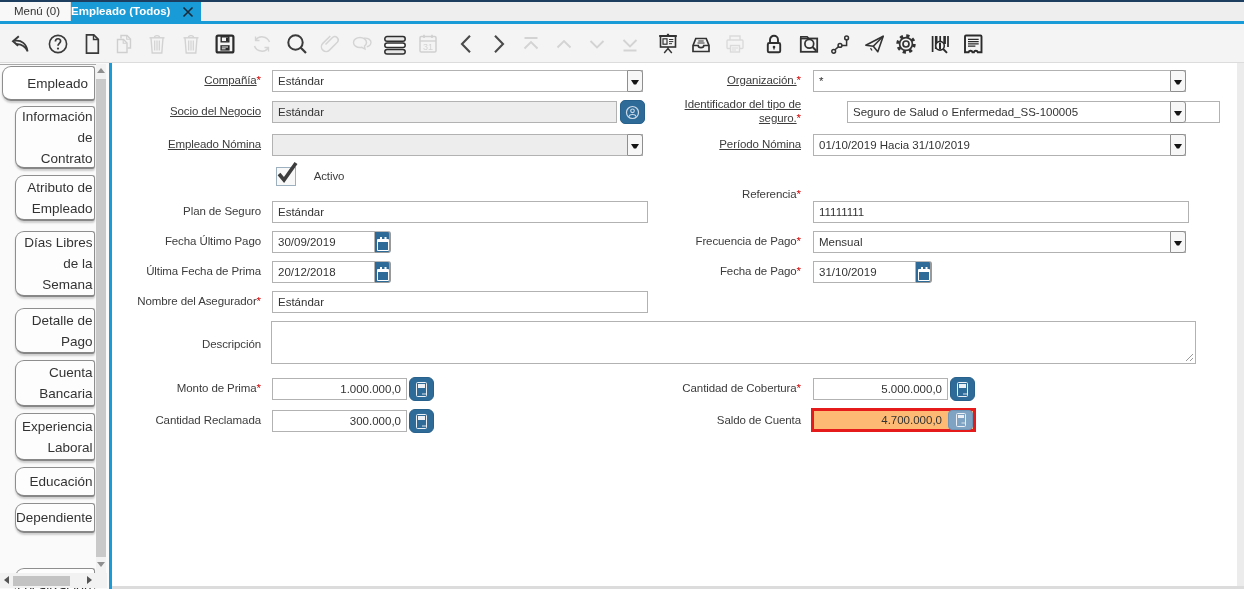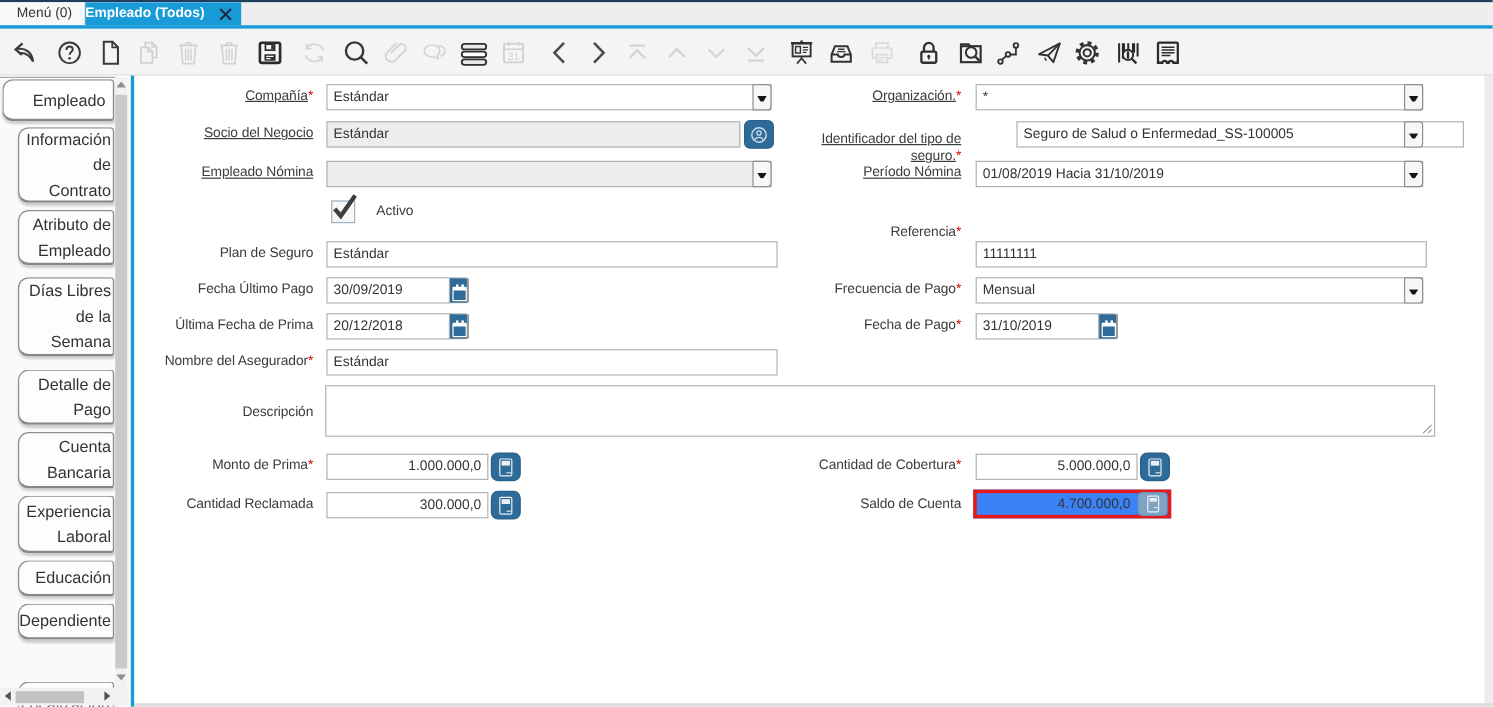--- a/index.html
+++ b/index.html
@@ -269,29 +269,29 @@
 
   <div class="lbl" style="left:120px;top:105px;width:141px;"><u>Socio del Negocio</u></div>
   <div class="fld ro" style="left:272px;top:101px;width:345px;">Estándar</div>
   <div class="abs" style="left:620px;top:100px;width:25px;height:24px;background:#2e6b99;border-radius:5px;border:1px solid #27618c;">
     <svg style="position:absolute;left:4px;top:4px" width="15" height="15" viewBox="0 0 15 15">
       <circle cx="7.5" cy="7.5" r="6" fill="none" stroke="#cfdce8" stroke-width="1.2"></circle>
       <circle cx="7.5" cy="5.8" r="1.8" fill="none" stroke="#cfdce8" stroke-width="1.1"></circle>
       <path d="M4.2 11.5 C4.6 8.9 10.4 8.9 10.8 11.5" fill="none" stroke="#cfdce8" stroke-width="1.1"></path>
     </svg>
   </div>
-  <div class="lbl" style="left:620px;top:110px;width:181px;line-height:13.5px;"><u>Identificador del tipo de</u><br><u>seguro.</u><span class="req">*</span></div>
+  <div class="lbl" style="left:620px;top:98px;width:181px;line-height:13.5px;"><u>Identificador del tipo de</u><br><u>seguro.</u><span class="req">*</span></div>
   <div class="fld" style="left:847px;top:101px;width:373px;">Seguro de Salud o Enfermedad_SS-100005</div>
   <div class="combo-btn" style="left:1170px;top:101px;"></div>
 
   <div class="lbl" style="left:120px;top:138px;width:141px;"><u>Empleado Nómina</u></div>
   <div class="fld ro" style="left:272px;top:134px;width:371px;"></div>
   <div class="combo-btn" style="left:627px;top:134px;"></div>
   <div class="lbl" style="left:660px;top:138px;width:141px;"><u>Período Nómina</u></div>
-  <div class="fld" style="left:813px;top:134px;width:373px;">01/08/2019 Hacia 31/10/2019</div>
+  <div class="fld" style="left:813px;top:134px;width:373px;">01/10/2019 Hacia 31/10/2019</div>
   <div class="combo-btn" style="left:1170px;top:134px;"></div>
 
   <div class="abs" style="left:276px;top:167px;width:20px;height:19px;background:#f8f8f8;border:1px solid #9cb0bf;"></div>
   <svg class="abs" style="left:277px;top:160px" width="22" height="24" viewBox="0 0 22 24">
     <path d="M2 14 L7 20 L19 3" fill="none" stroke="#3d3d3d" stroke-width="3.6"></path>
   </svg>
   <div class="lbl" style="left:299px;top:170px;width:60px;text-align:center;">Activo</div>
 
   <div class="lbl" style="left:120px;top:205px;width:141px;">Plan de Seguro</div>
   <div class="fld" style="left:272px;top:201px;width:376px;">Estándar</div>
@@ -325,17 +325,17 @@
   <div class="fld num" style="left:272px;top:378px;width:135px;">1.000.000,0</div>
   <div class="calc-btn" style="left:409px;top:377px;"></div>
   <div class="lbl" style="left:630px;top:382px;width:171px;">Cantidad de Cobertura<span class="req">*</span></div>
   <div class="fld num" style="left:813px;top:378px;width:135px;">5.000.000,0</div>
   <div class="calc-btn" style="left:950px;top:377px;"></div>
 
   <div class="lbl" style="left:120px;top:414px;width:141px;">Cantidad Reclamada</div>
   <div class="fld num" style="left:272px;top:410px;width:135px;">300.000,0</div>
   <div class="calc-btn" style="left:409px;top:409px;"></div>
   <div class="lbl" style="left:660px;top:414px;width:141px;">Saldo de Cuenta</div>
-  <div class="abs" style="left:811px;top:408px;width:165px;height:24px;border:3px solid #e51b1b;background:#3b82f6;">
+  <div class="abs" style="left:811px;top:408px;width:165px;height:24px;border:3px solid #e51b1b;background:#fdba74;">
     <div class="abs num" style="left:0;top:0;width:128px;height:18px;line-height:18px;font-size:11.5px;color:#333;">4.700.000,0</div>
     <div class="calc-btn dis sm" style="left:134px;top:-1px;"></div>
   </div>
 </div>
 
 </body></html>

